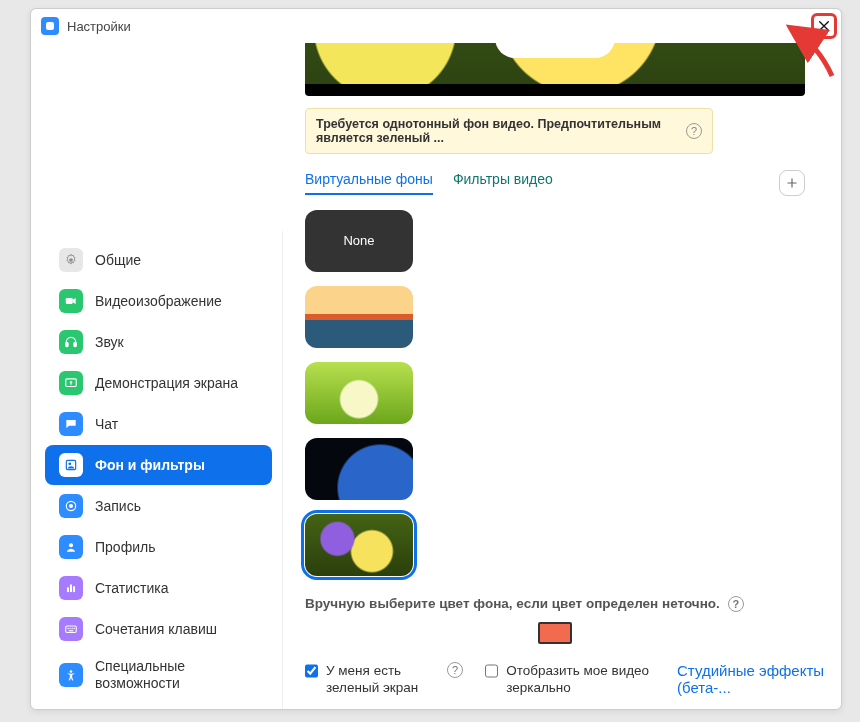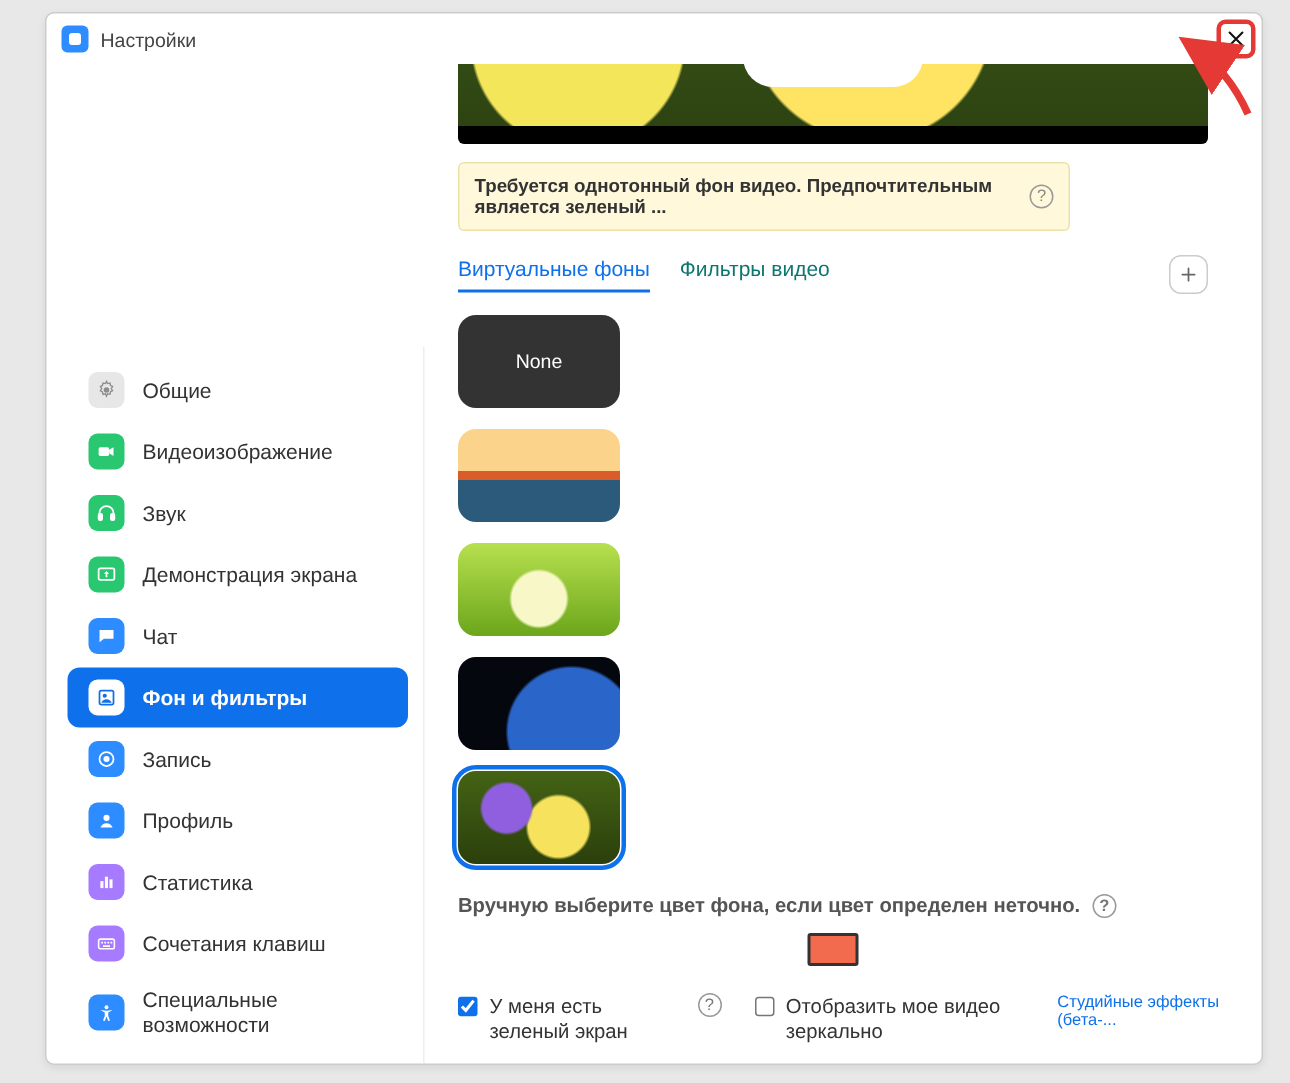--- a/index.html
+++ b/index.html
@@ -175,21 +175,21 @@
     border:1px solid #999; color:#777; font-size:11px;
     display:inline-flex; align-items:center; justify-content:center;
     cursor: pointer; flex-shrink:0;
   }
   .swatch-row { margin-top: 10px; display:flex; justify-content:center; width:500px; }
   .swatch { width:34px; height:22px; border:2px solid #333; background:#f36b4e; border-radius:2px; cursor:pointer; }
   .checks { margin-top: 18px; display:flex; align-items:flex-start; gap:22px; width:520px; font-size:13.5px; color:#333; }
   .chk { display:flex; align-items:flex-start; gap:8px; max-width: 180px; }
   .chk input { width:16px; height:16px; accent-color:#0E71EB; margin-top:1px; }
   .chk label { line-height:1.3; }
-  .studio-link { color:#0E71EB; cursor:pointer; font-size:11px; }
+  .studio-link { color:#0E71EB; cursor:pointer; font-size:15px; }
   
   .arrow {
     position:absolute; top: 24px; right: 12px;
     pointer-events:none;
   }
 </style>
 </head>
 <body>
 
 <div class="window">

